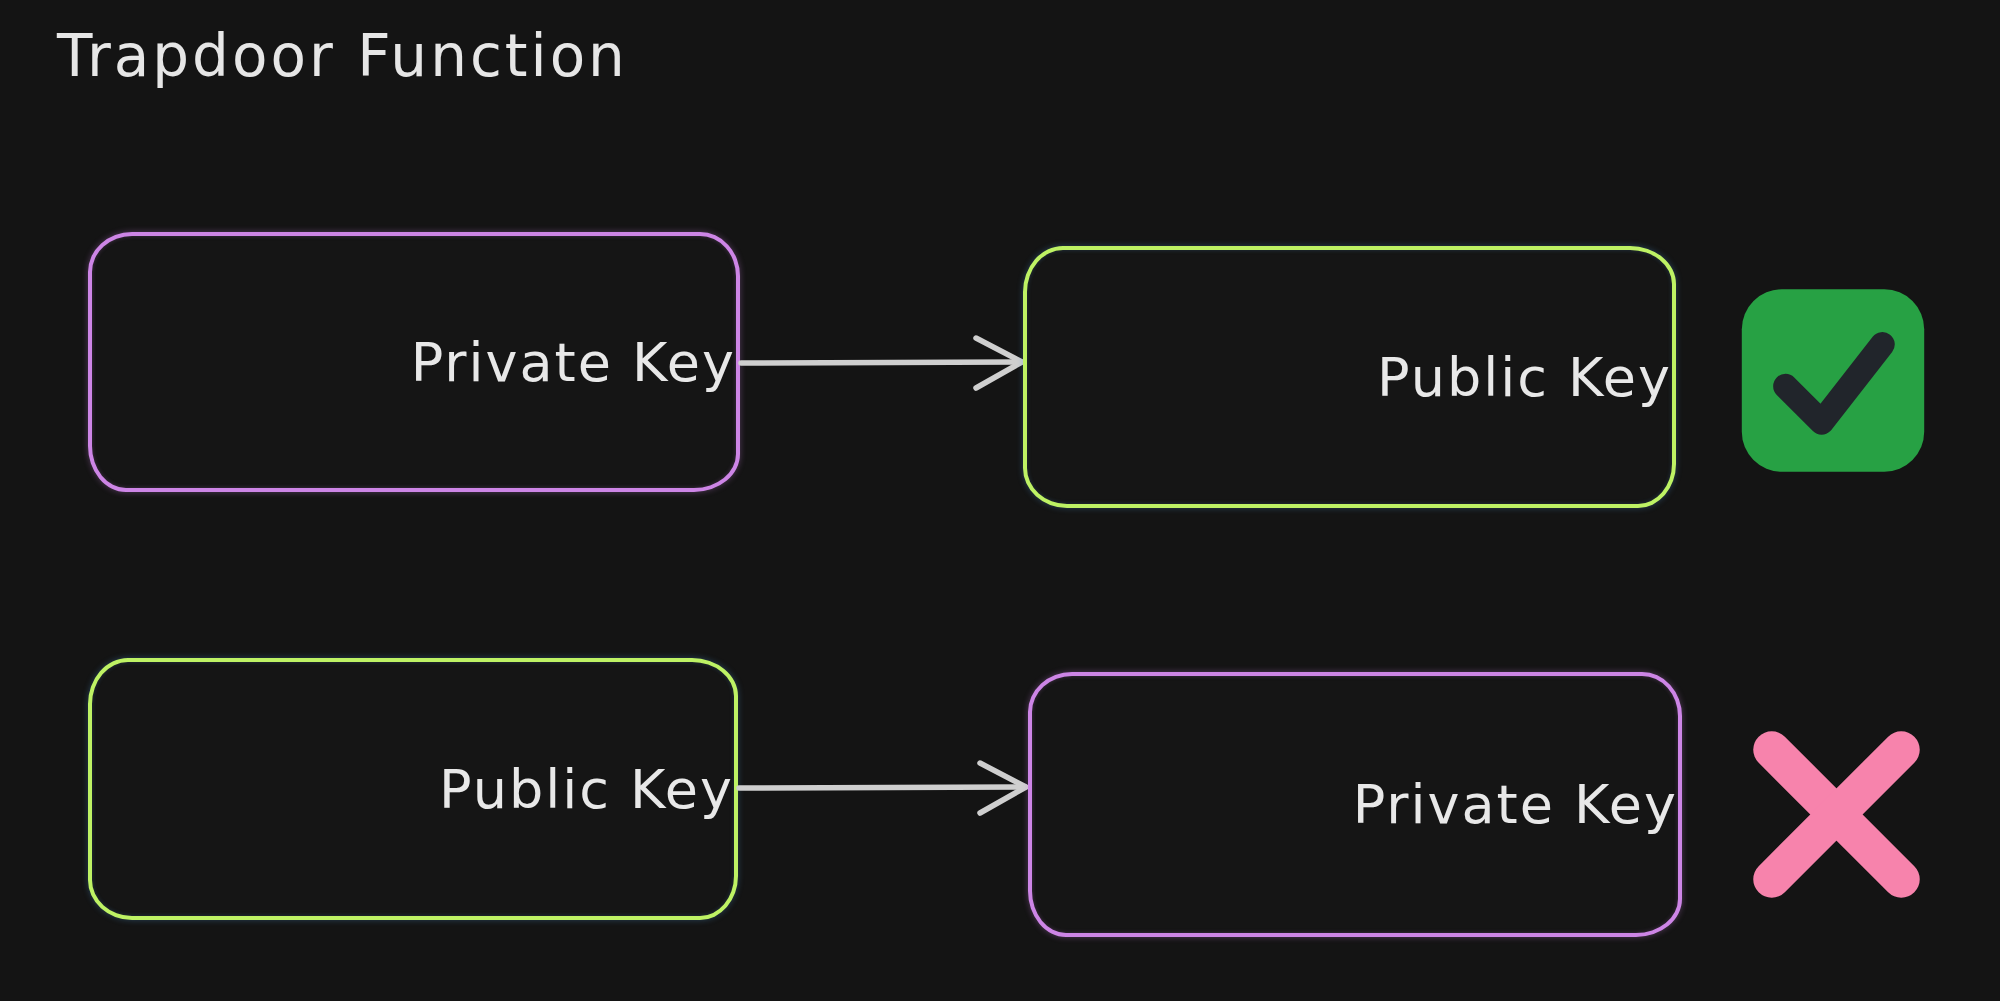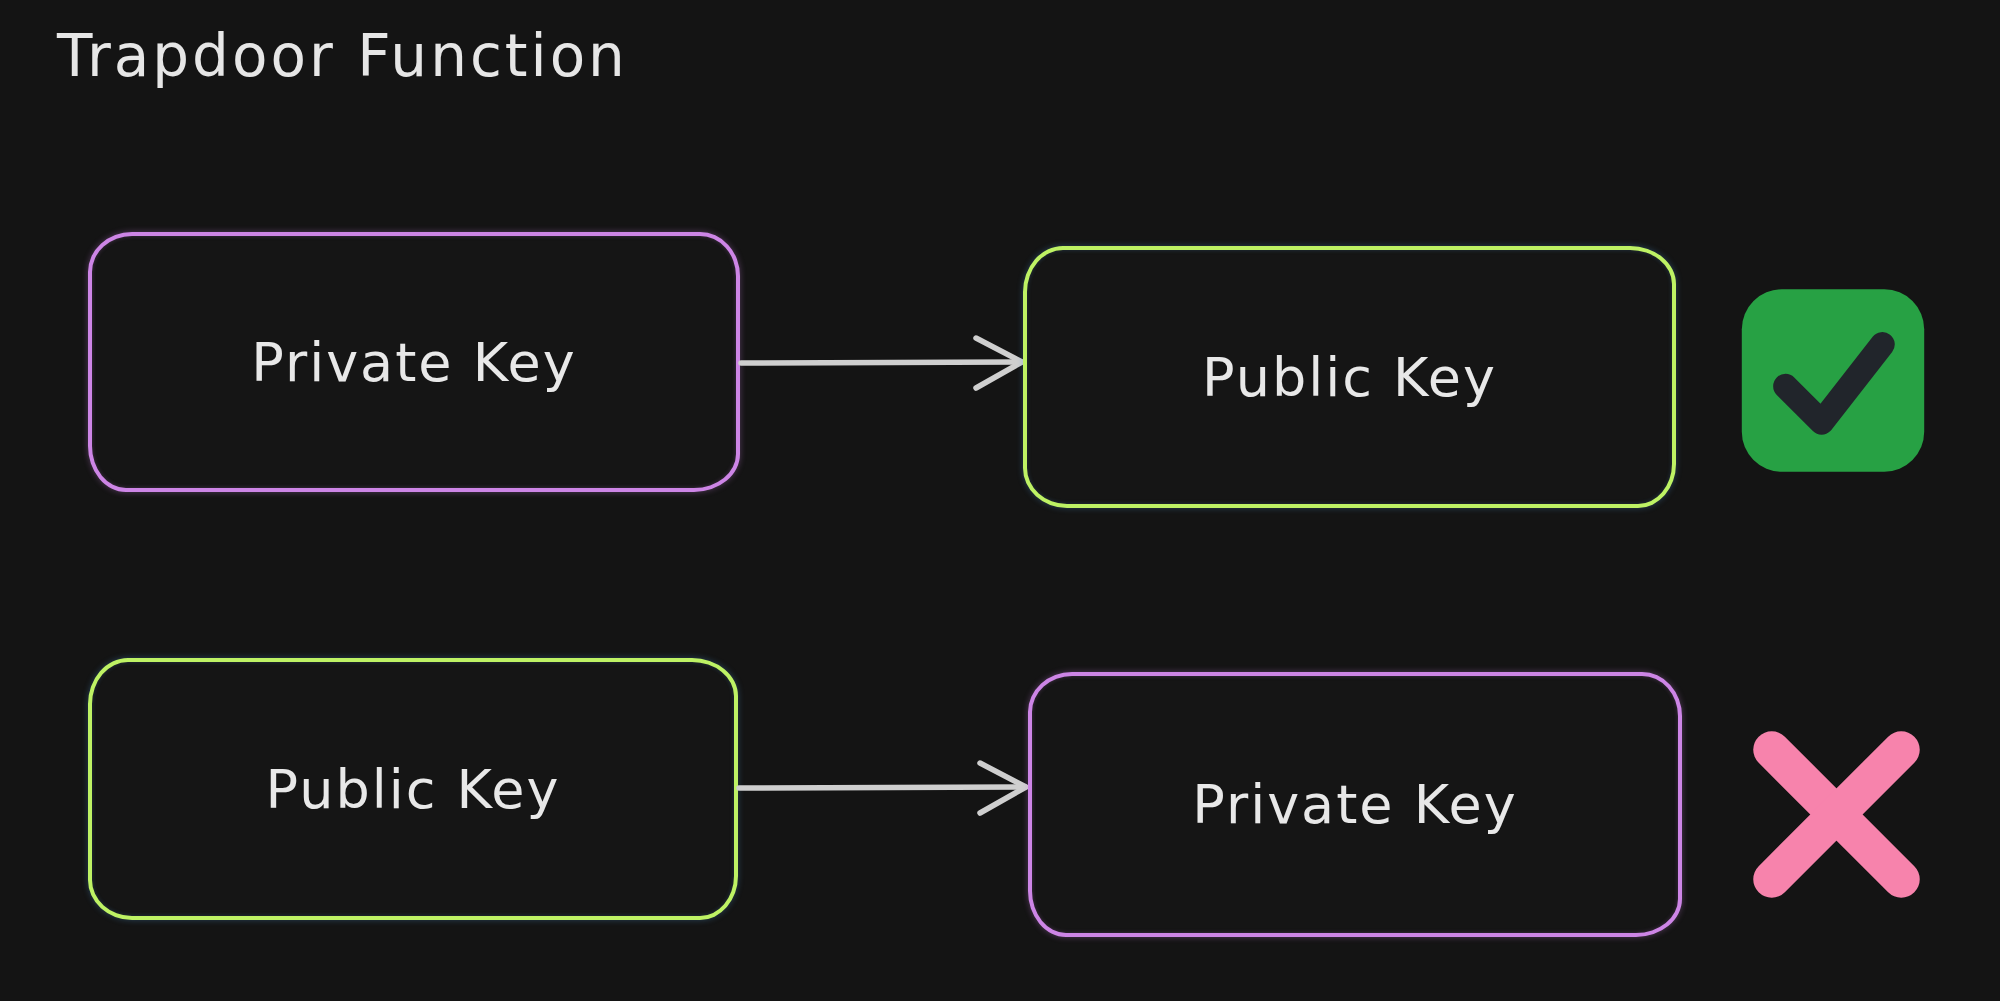--- a/index.html
+++ b/index.html
@@ -21,21 +21,21 @@
     top: 22px;
     font-size: 58px;
     letter-spacing: 3px;
     color: #e6e6e6;
     white-space: nowrap;
   }
   .node {
     position: absolute;
     display: flex;
     align-items: center;
-    justify-content: center;
+    justify-content: flex-end;
     background: #151515;
     color: #e8e8e8;
     font-size: 54px;
     letter-spacing: 2px;
     white-space: nowrap;
     box-sizing: border-box;
   }
   .node-violet {
     border: 4px solid #cd85e6;
     border-radius: 44px 40px 46px 38px / 40px 44px 38px 46px;

